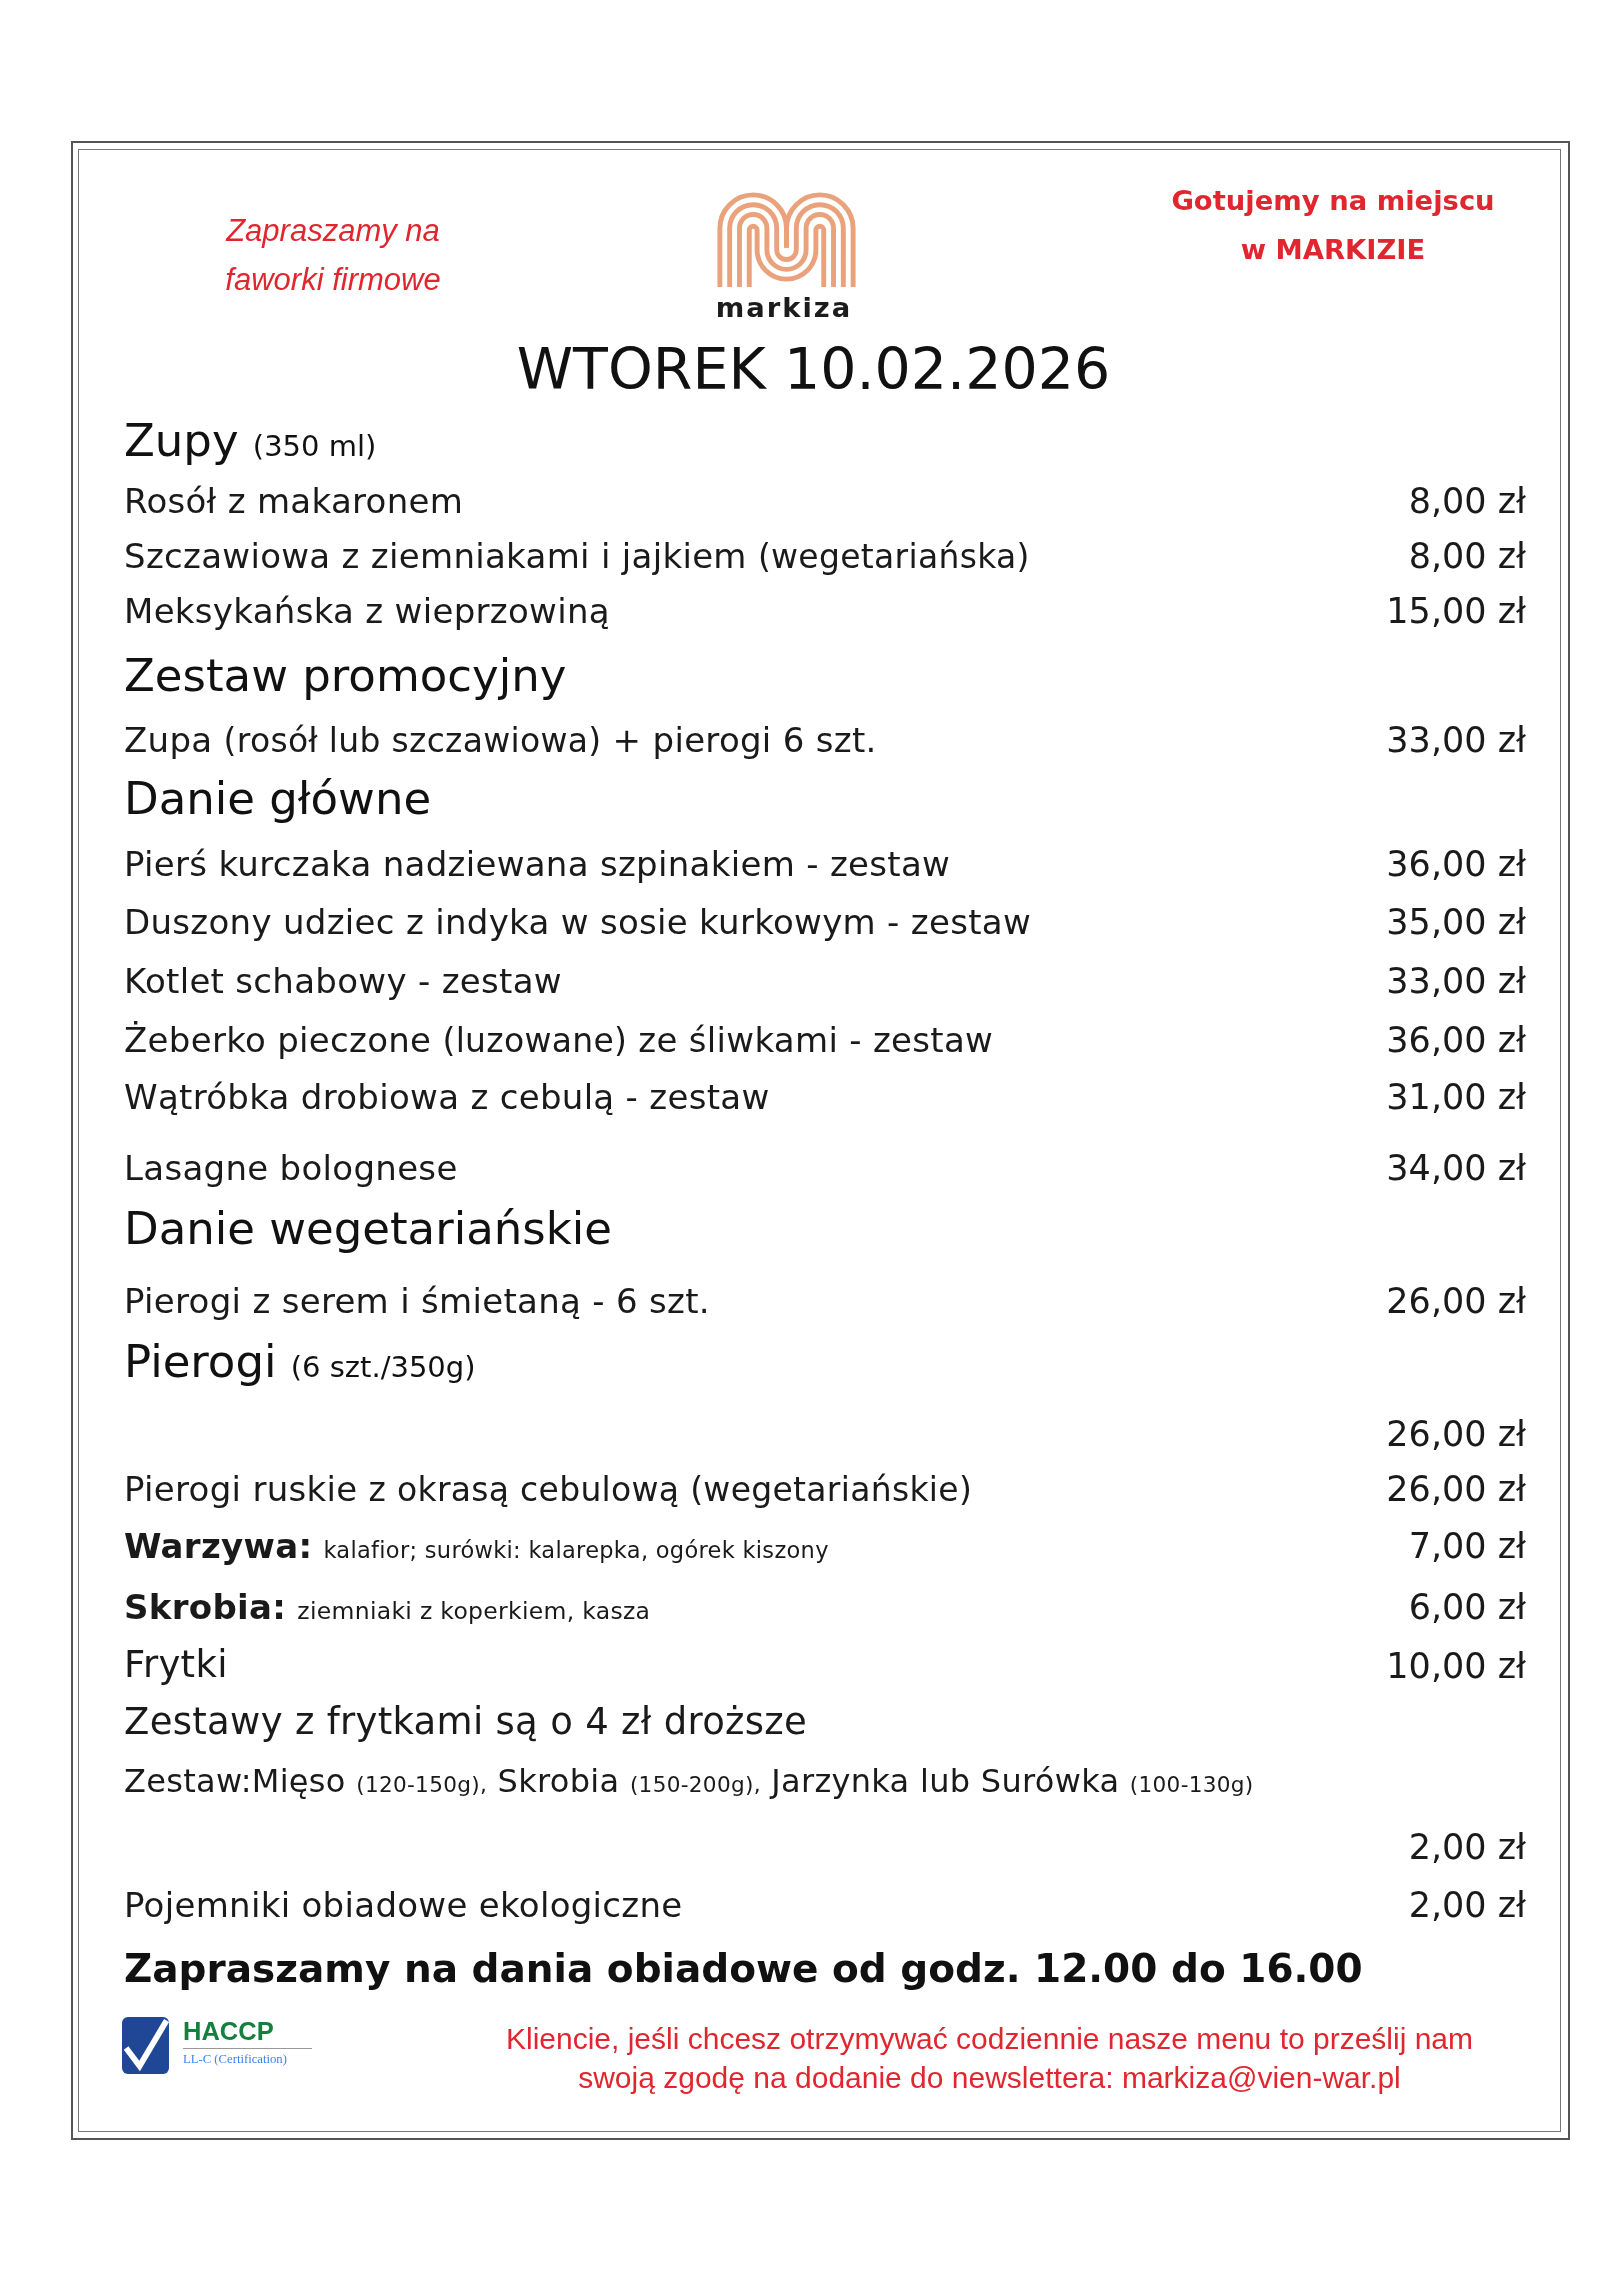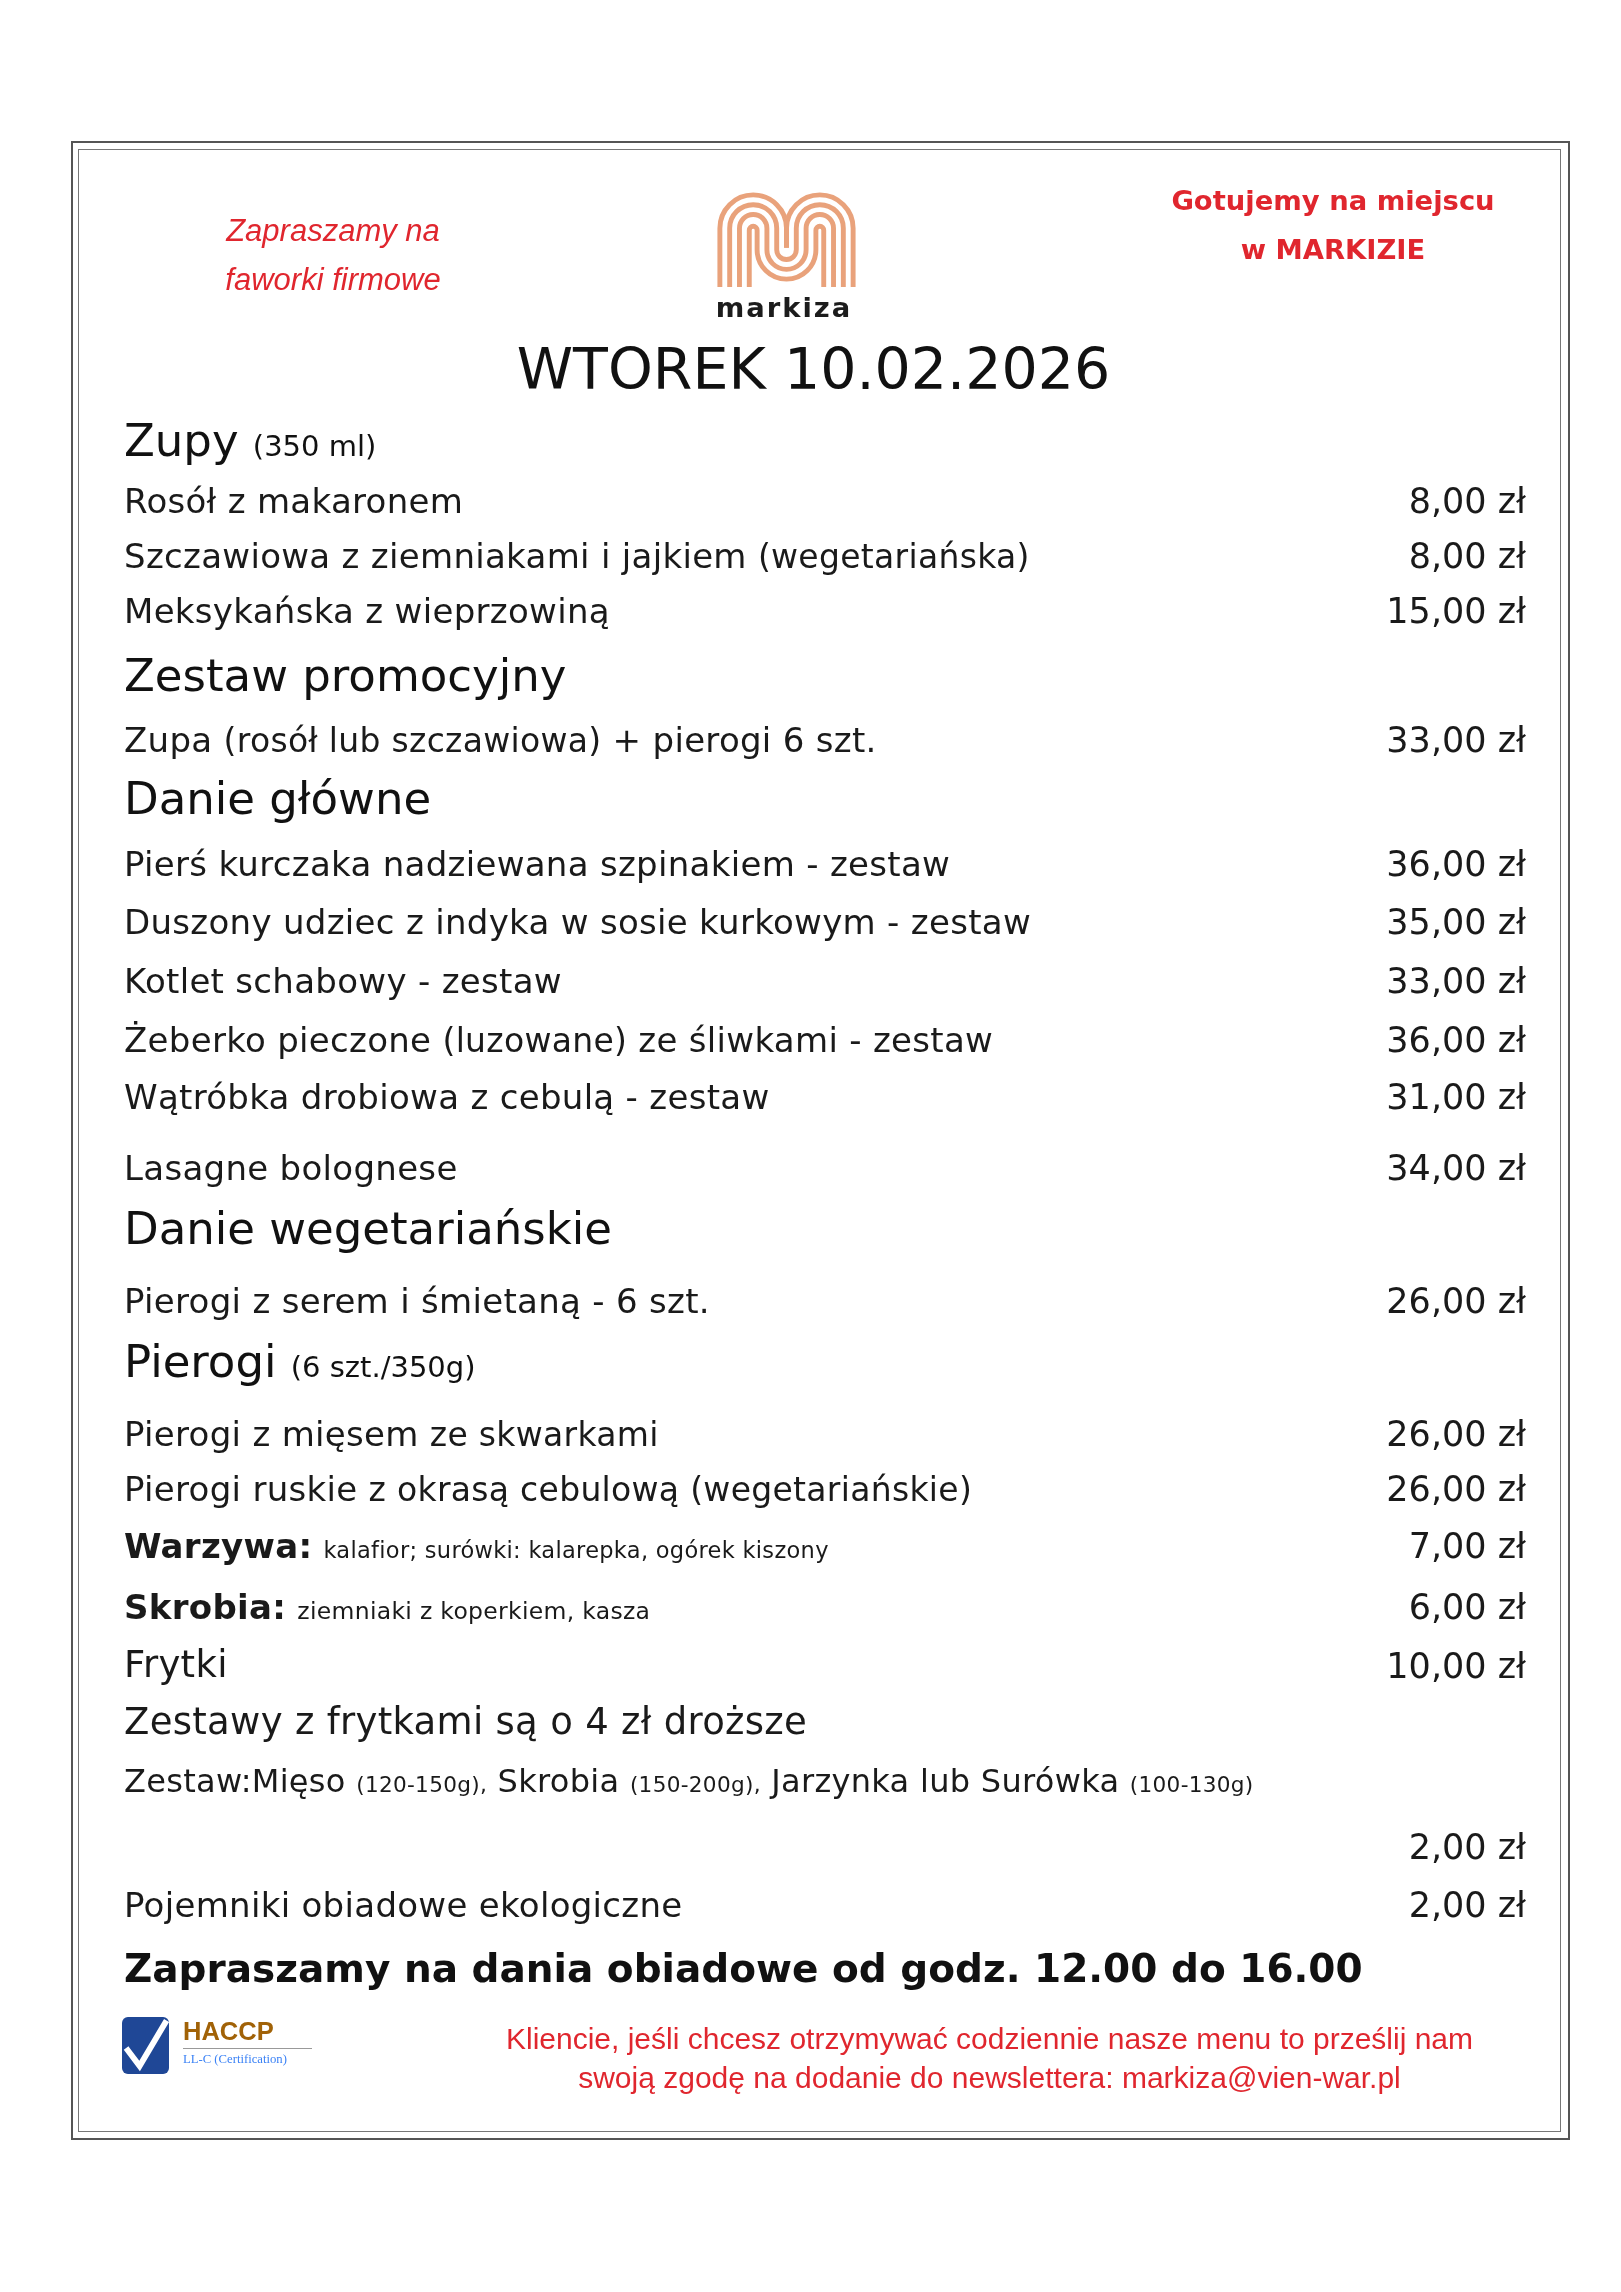--- a/index.html
+++ b/index.html
@@ -23,21 +23,21 @@
   .row .name { position:absolute; left:0; bottom:0; font-size:34px; white-space:nowrap; letter-spacing:0.3px; }
   .row .note { font-size:33px; }
   .row .price { position:absolute; right:0; bottom:0; font-size:35px; white-space:nowrap; }
   .hdr { position:absolute; left:124px; font-size:45px; white-space:nowrap; color:#111; }
   .hdr .note { font-size:29px; }
   .bold-lbl { font-weight:bold; }
   .closing { position:absolute; left:124px; top:1946px; font-size:39px; font-weight:bold; white-space:nowrap; color:#111; }
   .haccp { position:absolute; left:122px; top:2017px; width:196px; height:59px; }
   .haccp-box { position:absolute; left:0; top:0; width:47px; height:57px; background:#1f4796; border-radius:5.9px; }
   .haccp-title { position:absolute; left:61px; top:0; font-family:"Liberation Sans", sans-serif; font-weight:bold;
-                 font-size:25.5px; color:#a16207; }
+                 font-size:25.5px; color:#15803d; }
   .haccp-line { position:absolute; left:61px; top:31px; width:129px; height:1px; background:#999; }
   .haccp-sub { position:absolute; left:61px; top:35px; font-family:"Liberation Serif", serif; font-size:12.7px; color:#3b82f6; }
   .footer-red { position:absolute; left:431px; width:1117px; top:2019px; text-align:center;
                 font-family:"Liberation Sans", sans-serif; font-size:30px; line-height:39px; color:#e0262e; }
 </style>
 </head>
 <body>
 
 <div class="frame-outer"></div>
 <div class="frame-inner"></div>
@@ -126,21 +126,20 @@
 <div class="row" style="top:1272px">
   <span class="name">Pierogi z serem i śmietaną - 6 szt.</span>
   <span class="price">26,00 zł</span>
 </div>
 
 <div class="hdr" style="top:1335px">
   <span>Pierogi</span>
   <span class="note">(6 szt./350g)</span>
 </div>
 <div class="row" style="top:1405px">
-  <span class="name"><span>Pierogi z mięsem</span> <span class="note">ze skwarkami</span></span>
   <span class="price">26,00 zł</span>
 </div>
 <div class="row" style="top:1460px">
   <span class="name"><span>Pierogi ruskie</span> <span class="note">z okrasą cebulową (wegetariańskie)</span></span>
   <span class="price">26,00 zł</span>
 </div>
 
 <div class="row" style="top:1517px">
   <span class="name"><span class="bold-lbl">Warzywa:</span> <span class="note" style="font-size:22.5px">kalafior; surówki: kalarepka, ogórek kiszony</span></span>
   <span class="price">7,00 zł</span>

